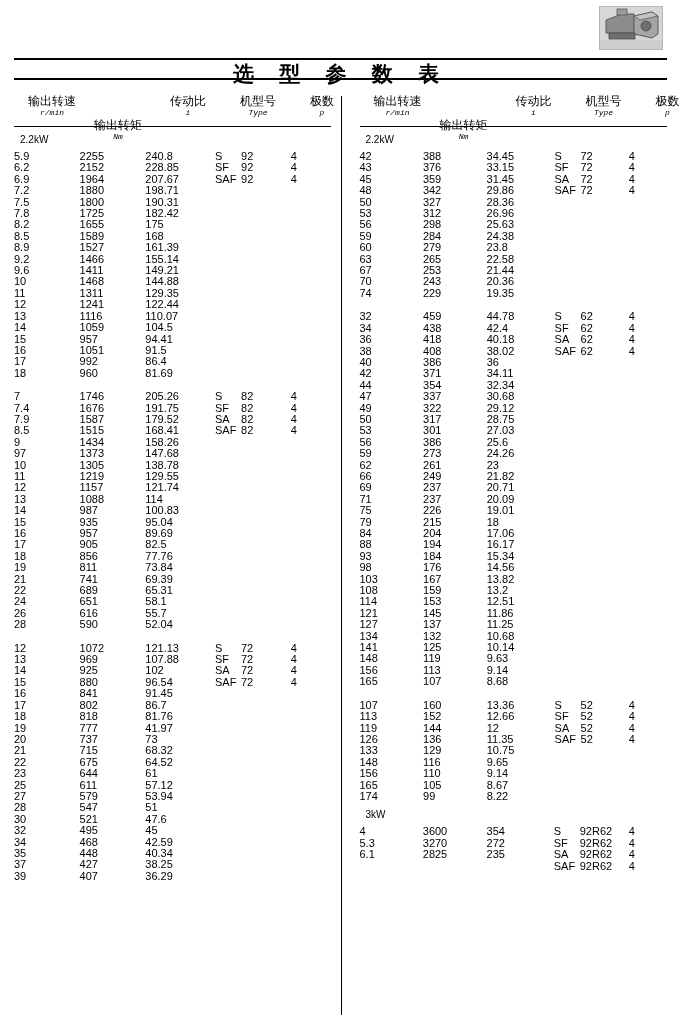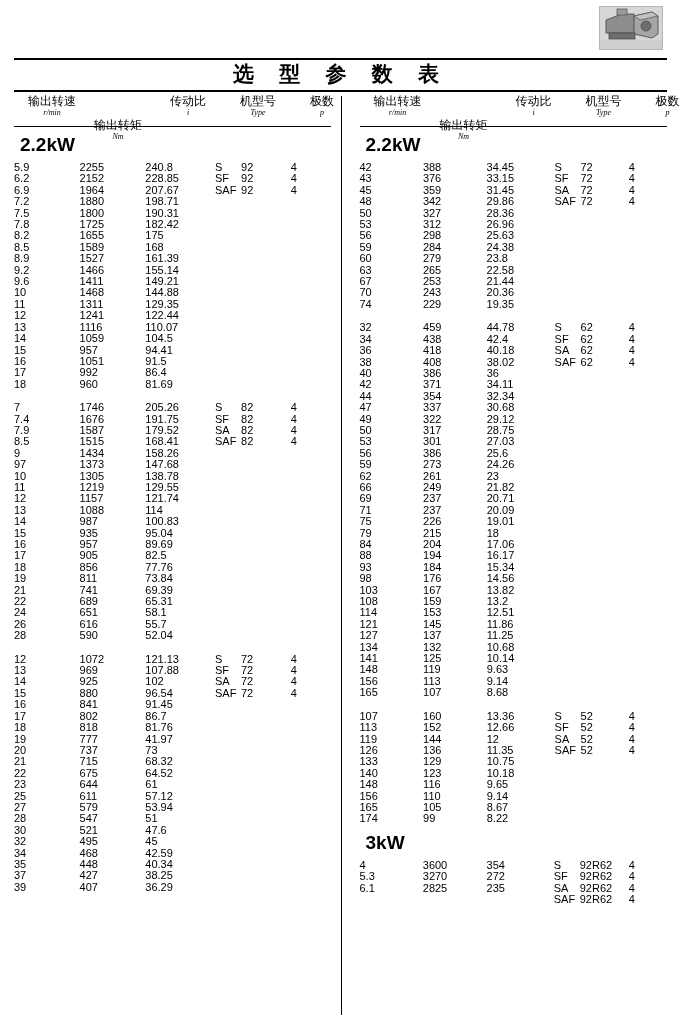--- a/index.html
+++ b/index.html
@@ -34,21 +34,21 @@
     overflow: hidden;
   }
   .logo-box svg { display:block; }
 
   
   .title-wrap {
     position: absolute;
     top: 58px;
     left: 14px;
     right: 14px;
-    height: 34px;
+    height: 22px;
   }
   .title-rule-top {
     position: absolute;
     top: 0; left: 0; right: 0;
     border-top: 2px solid #000;
   }
   .title-rule-bottom {
     position: absolute;
     bottom: 0; left: 0; right: 0;
     border-top: 2px solid #000;
@@ -86,36 +86,36 @@
     position: relative;
     height: 30px;
     font-size: 8px;
   }
   .hdr .h {
     position: absolute;
     text-align: center;
     line-height: 11px;
   }
   .hdr .h .cn { font-family: "DejaVu Sans", sans-serif; font-size: 12px; }
-  .hdr .h .en { font-family: Liberation Serif, serif; font-size: 8px; font-style: italic; }
+  .hdr .h .en { font-family: Liberation Mono, monospace; font-size: 8px; font-style: italic; }
   .hdr-rule {
     border-top: 1px solid #000;
     margin-top: 0px;
   }
 
   
   .c-speed  { left: 6px;   width: 64px; }
   .c-torque { left: 72px;  width: 64px; margin-top: 24px; }
   .c-ratio  { left: 142px; width: 64px; }
   .c-type   { left: 207px; width: 74px; }
   .c-poles  { left: 288px; width: 40px; }
 
   .kw {
-    font-size: 19px;
-    font-weight: bold;
+    font-size: 10px;
+    font-weight: normal;
     margin: 7px 0 6px 6px;
     font-family: "Liberation Sans", sans-serif;
   }
 
   table.data {
     border-collapse: collapse;
     width: 100%;
     font-size: 11px;
     font-family: "Liberation Sans", sans-serif;
   }
@@ -1025,27 +1025,20 @@
                 <td class="poles">4</td>
               </tr>
               <tr>
                 <td class="speed">133</td>
                 <td class="torque">129</td>
                 <td class="ratio">10.75</td>
                 <td class="type"><span class="tl"></span><span></span></td>
                 <td class="poles"></td>
               </tr>
               <tr>
-                <td class="speed">140</td>
-                <td class="torque">123</td>
-                <td class="ratio">10.18</td>
-                <td class="type"><span class="tl"></span><span></span></td>
-                <td class="poles"></td>
-              </tr>
-              <tr>
                 <td class="speed">148</td>
                 <td class="torque">116</td>
                 <td class="ratio">9.65</td>
                 <td class="type"><span class="tl"></span><span></span></td>
                 <td class="poles"></td>
               </tr>
               <tr>
                 <td class="speed">156</td>
                 <td class="torque">110</td>
                 <td class="ratio">9.14</td>

